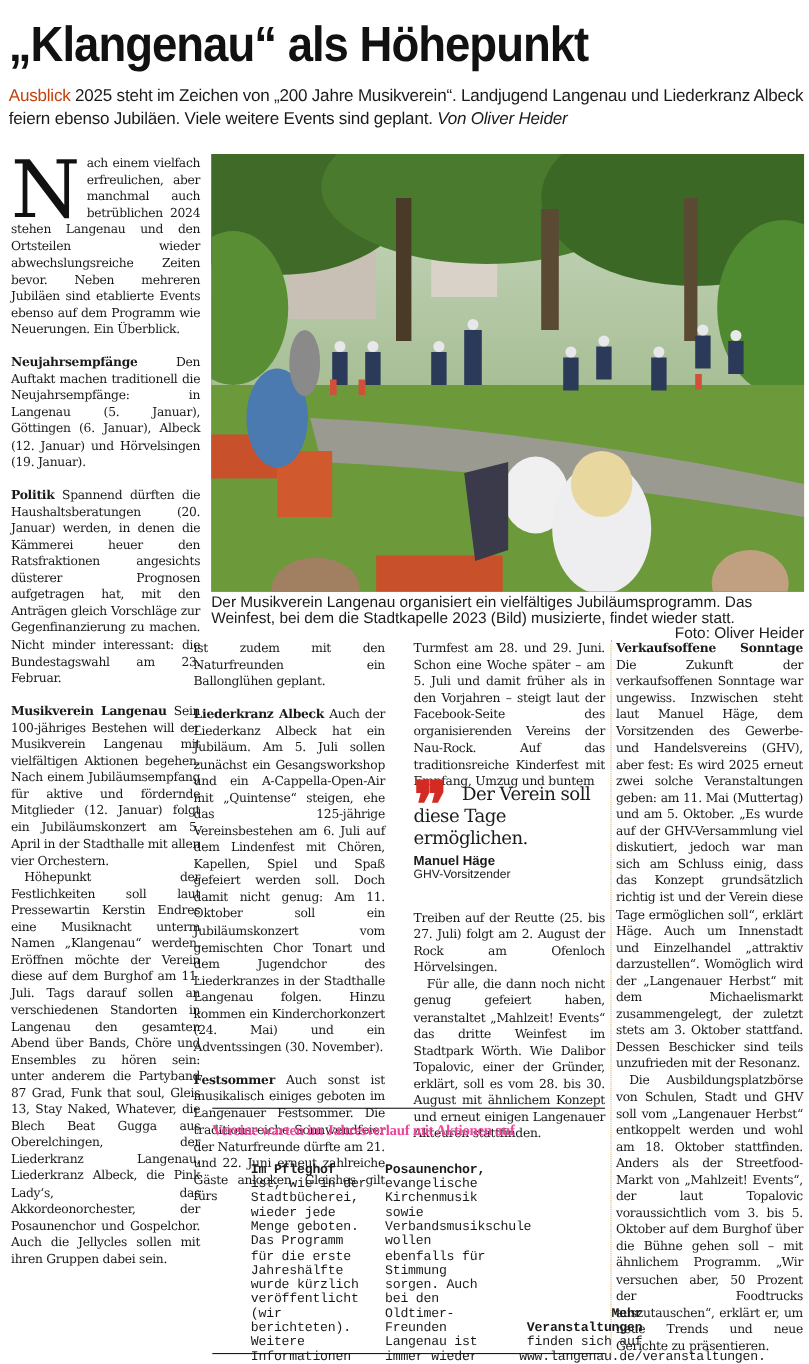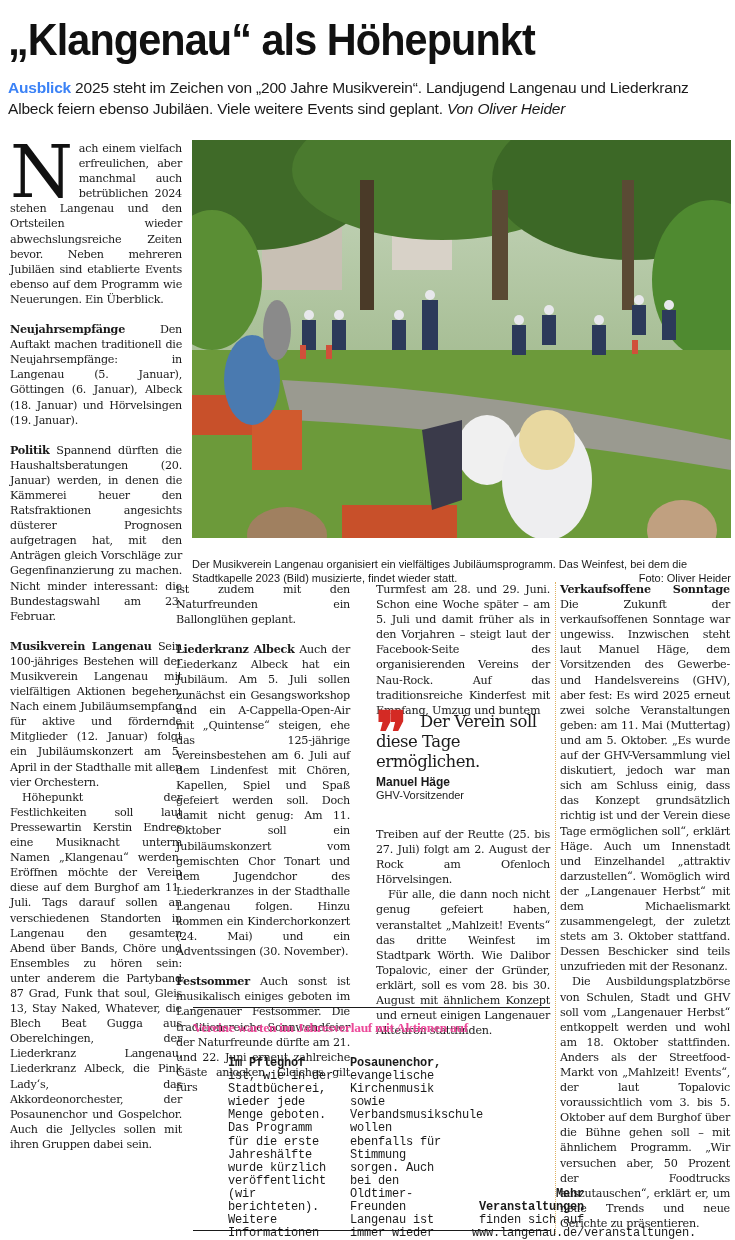--- a/index.html
+++ b/index.html
@@ -10,21 +10,21 @@
     position: absolute; left: 8px; top: 14px; width: 720px;
     font-family: "Liberation Sans", sans-serif; font-weight: bold;
     font-size: 45px; line-height: 52px; letter-spacing: -1px; color: #111;
     transform: scaleX(0.92); transform-origin: left;
   }
   .teaser {
     position: absolute; left: 8px; top: 77px; width: 725px;
     font-family: "Liberation Sans", sans-serif; font-size: 15.5px; line-height: 21px; color: #1a1a1a;
     letter-spacing: -0.2px;
   }
-  .teaser .kicker { color: #3b82f6; font-weight: bold; }
+  .teaser .kicker { color: #c2410c; font-weight: normal; }
   .teaser .byline { font-style: italic; }
 
   .col {
     position: absolute; font-family: "DejaVu Serif", serif; font-size: 11.2px; line-height: 15.1px;
     text-align: justify; hyphens: auto; color: #1a1a1a; letter-spacing: -0.25px;
   }
   .col p { margin-bottom: 15px; }
   .col p.cont { margin-bottom: 0; }
   .col p.indent { text-indent: 12px; }
   .col b { font-weight: bold; }
@@ -36,22 +36,22 @@
   .dropcap {
     float: left; font-family: "DejaVu Serif", serif; font-size: 72px; line-height: 58px;
     margin: 2px 6px 0 0; color: #111; font-weight: normal;
   }
 
   .photo {
     position: absolute; left: 192px; top: 140px; width: 539px; height: 398px;
     overflow: hidden; background: #6a8a3a;
   }
   .caption {
-    position: absolute; left: 192px; top: 557px; width: 539px;
-    font-family: "Liberation Sans", sans-serif; font-size: 11px; line-height: 14px; color: #1a1a1a;
+    position: absolute; left: 192px; top: 540px; width: 539px;
+    font-family: "Liberation Sans", sans-serif; font-size: 14px; line-height: 14px; color: #1a1a1a;
   }
   .caption .credit { float: right; }
 
   .quote {
     position: absolute; left: 376px; top: 712px; width: 174px;
   }
   .quote .marks {
     position: absolute; left: 0; top: -8px; font-family: "Liberation Sans", sans-serif; font-weight: bold;
     font-size: 58px; line-height: 58px; color: #d42a24; letter-spacing: -4px;
   }
@@ -94,21 +94,21 @@
 <h1 class="headline">„Klangenau“ als Höhepunkt</h1>
 
 <div class="teaser">
   <span class="kicker">Ausblick</span><span> 2025 steht im Zeichen von „200 Jahre Musikverein“. Landjugend Langenau und Liederkranz Albeck feiern ebenso Jubiläen. Viele weitere Events sind geplant. </span><span class="byline">Von Oliver Heider</span>
 </div>
 
 <div class="col col1">
   <p>
     <span class="dropcap">N</span><span>ach einem vielfach erfreulichen, aber manchmal auch betrüblichen 2024 stehen Langenau und den Ortsteilen wieder abwechslungsreiche Zeiten bevor. Neben mehreren Jubiläen sind etablierte Events ebenso auf dem Programm wie Neuerungen. Ein Überblick.</span>
   </p>
-  <p><b>Neujahrsempfänge</b><span> Den Auftakt machen traditionell die Neujahrsempfänge: in Langenau (5. Januar), Göttingen (6. Januar), Albeck (18. Januar) und Hörvelsingen (19. Januar).</span></p>
+  <p><b>Neujahrsempfänge</b><span> Den Auftakt machen traditionell die Neujahrsempfänge: in Langenau (5. Januar), Göttingen (6. Januar), Albeck (12. Januar) und Hörvelsingen (19. Januar).</span></p>
   <p><b>Politik</b><span> Spannend dürften die Haushaltsberatungen (20. Januar) werden, in denen die Kämmerei heuer den Ratsfraktionen angesichts düsterer Prognosen aufgetragen hat, mit den Anträgen gleich Vorschläge zur Gegenfinanzierung zu machen. Nicht minder interessant: die Bundestagswahl am 23. Februar.</span></p>
   <p class="cont"><b>Musikverein Langenau</b><span> Sein 100-jähriges Bestehen will der Musikverein Langenau mit vielfältigen Aktionen begehen. Nach einem Jubiläumsempfang für aktive und fördernde Mitglieder (12. Januar) folgt ein Jubiläumskonzert am 5. April in der Stadthalle mit allen vier Orchestern.</span></p>
   <p class="cont indent">Höhepunkt der Festlichkeiten soll laut Pressewartin Kerstin Endres eine Musiknacht unterm Namen „Klangenau“ werden. Eröffnen möchte der Verein diese auf dem Burghof am 11. Juli. Tags darauf sollen an verschiedenen Standorten in Langenau den gesamten Abend über Bands, Chöre und Ensembles zu hören sein: unter anderem die Partyband 87 Grad, Funk that soul, Gleis 13, Stay Naked, Whatever, die Blech Beat Gugga aus Oberelchingen, der Liederkranz Langenau, Liederkranz Albeck, die Pink Lady‘s, das Akkordeonorchester, der Posaunenchor und Gospelchor. Auch die Jellycles sollen mit ihren Gruppen dabei sein.</p>
 
 </div>
 
 <div class="photo">
   <svg width="539" height="398" viewBox="0 0 539 398">
     <defs>
       <linearGradient id="sky" x1="0" y1="0" x2="0" y2="1">

